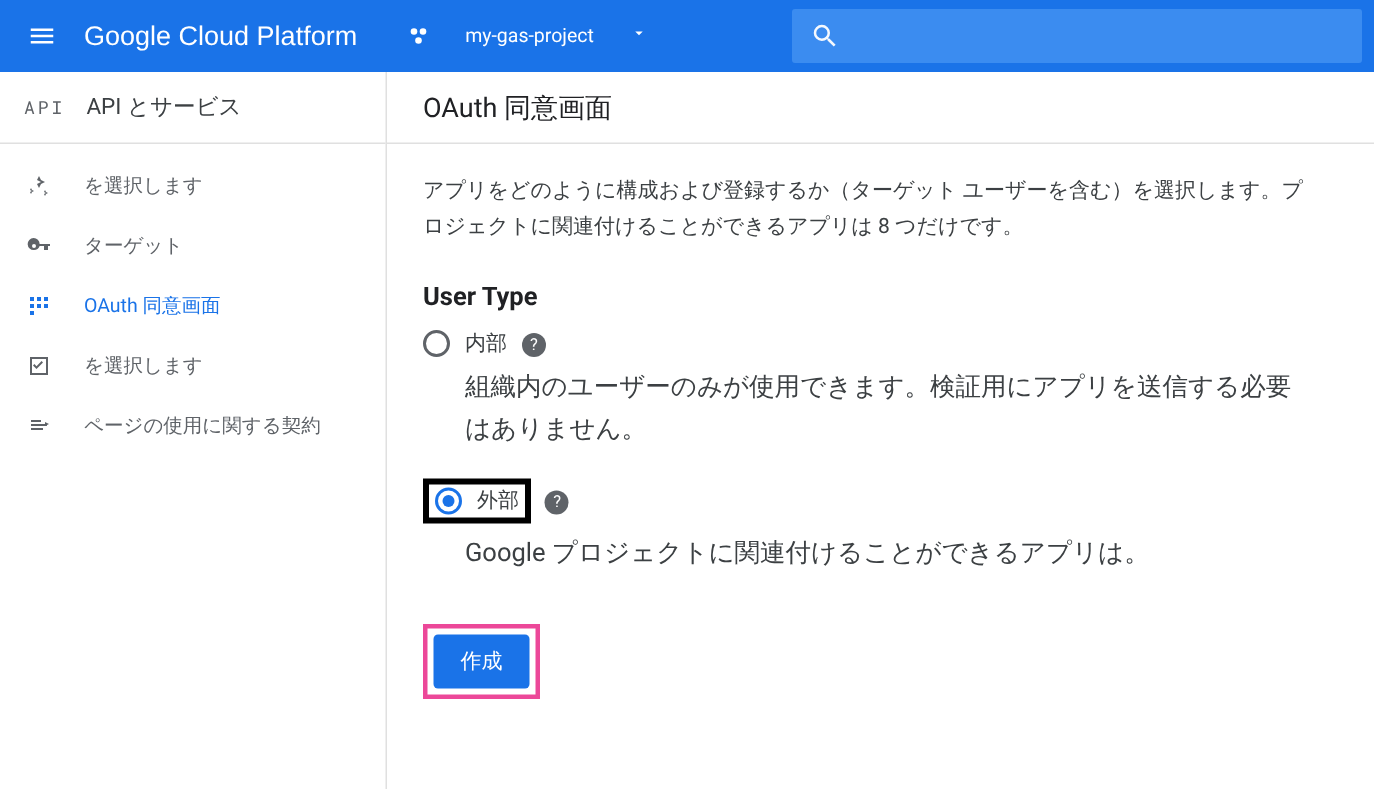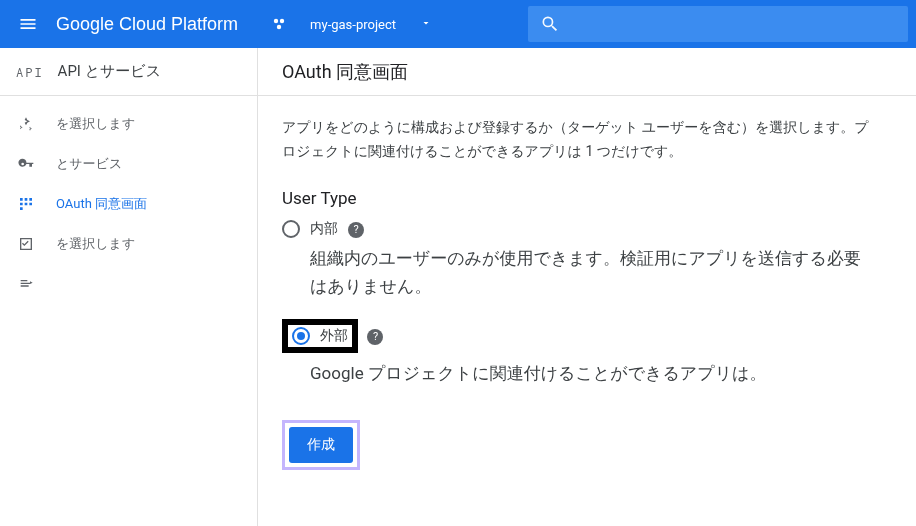--- a/index.html
+++ b/index.html
@@ -127,21 +127,21 @@
       max-width: 640px;
     }
     .intro {
       font-size: 14px;
       color: #3c4043;
       line-height: 1.7;
       margin-bottom: 24px;
     }
     .section-title {
       font-size: 17px;
-      font-weight: 400;
+      font-weight: 700;
       color: #202124;
       margin-bottom: 12px;
     }
     .radio-row {
       display: flex;
       align-items: flex-end;
       gap: 10px;
       margin-bottom: 6px;
     }
     .radio-outer {
@@ -171,28 +171,28 @@
       cursor: pointer;
     }
     .radio-desc {
       font-size: 17px;
       color: #3c4043;
       line-height: 1.7;
       margin-left: 28px;
       margin-bottom: 18px;
     }
     .highlight-box {
-      border: 6px solid #000000;
+      border: 4px solid #000000;
       padding: 2px 4px;
       display: inline-flex;
       align-items: center;
       gap: 10px;
     }
     .highlight-wrap {
-      border: 3px solid #c4b5fd;
+      border: 3px solid #ec4899;
       display: inline-block;
       padding: 4px;
       margin-top: 14px;
     }
     .create-btn {
       background: #1a73e8;
       color: #fff;
       border: none;
       padding: 9px 18px;
       font-size: 14px;
@@ -248,21 +248,21 @@
             </svg>
           </span>
         <span>を選択します</span>
       </div>
       <div class="nav-item">
         <span class="nav-icon">
             <svg width="16" height="16" viewBox="0 0 24 24">
               <path d="M12.65 10A6 6 0 107 16a5.99 5.99 0 005.65-4H17v4h4v-4h2v-2H12.65zM7 14a2 2 0 112-2 2 2 0 01-2 2z"></path>
             </svg>
           </span>
-        <span>とサービス</span>
+        <span>ターゲット</span>
       </div>
       <div class="nav-item active">
         <span class="nav-icon">
             <svg width="16" height="16" viewBox="0 0 24 24">
               <path d="M3 3h4v4H3zm0 7h4v4H3zm0 7h4v4H3zm7-14h4v4h-4zm0 7h4v4h-4zm7-7h4v4h-4zm0 7h4v4h-4z"></path>
             </svg>
           </span>
         <span>OAuth 同意画面</span>
       </div>
       <div class="nav-item">
@@ -272,30 +272,31 @@
             </svg>
           </span>
         <span>を選択します</span>
       </div>
       <div class="nav-item">
         <span class="nav-icon">
             <svg width="16" height="16" viewBox="0 0 24 24">
               <path d="M4 6h10v2H4zm0 4h16v2H4zm0 4h12v2H4zm14-6l4 2-4 2V8z"></path>
             </svg>
           </span>
+        <span>ページの使用に関する契約</span>
       </div>
     </div>
   </div>
 
   <div class="main">
     <div class="main-header">
       <h1 class="page-title">OAuth 同意画面</h1>
     </div>
     <div class="main-body">
-      <p class="intro">アプリをどのように構成および登録するか（ターゲット ユーザーを含む）を選択します。プロジェクトに関連付けることができるアプリは 1 つだけです。</p>
+      <p class="intro">アプリをどのように構成および登録するか（ターゲット ユーザーを含む）を選択します。プロジェクトに関連付けることができるアプリは 8 つだけです。</p>
 
       <h2 class="section-title">User Type</h2>
 
       <div class="radio-row">
         <span class="radio-outer"></span>
         <span class="radio-label">内部</span>
         <span class="help-icon">?</span>
       </div>
       <p class="radio-desc">組織内のユーザーのみが使用できます。検証用にアプリを送信する必要はありません。</p>
 

